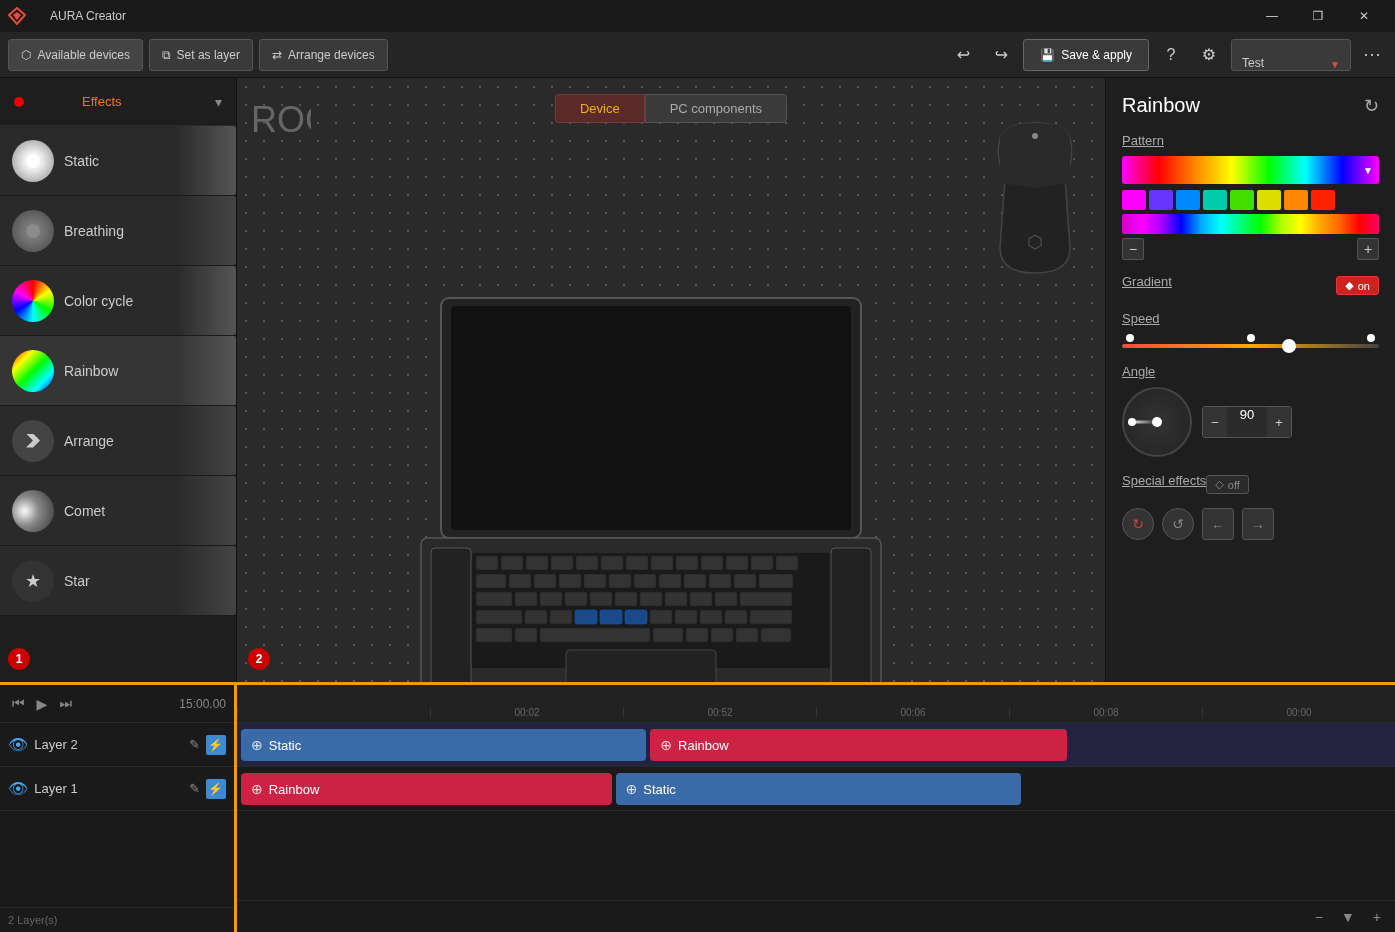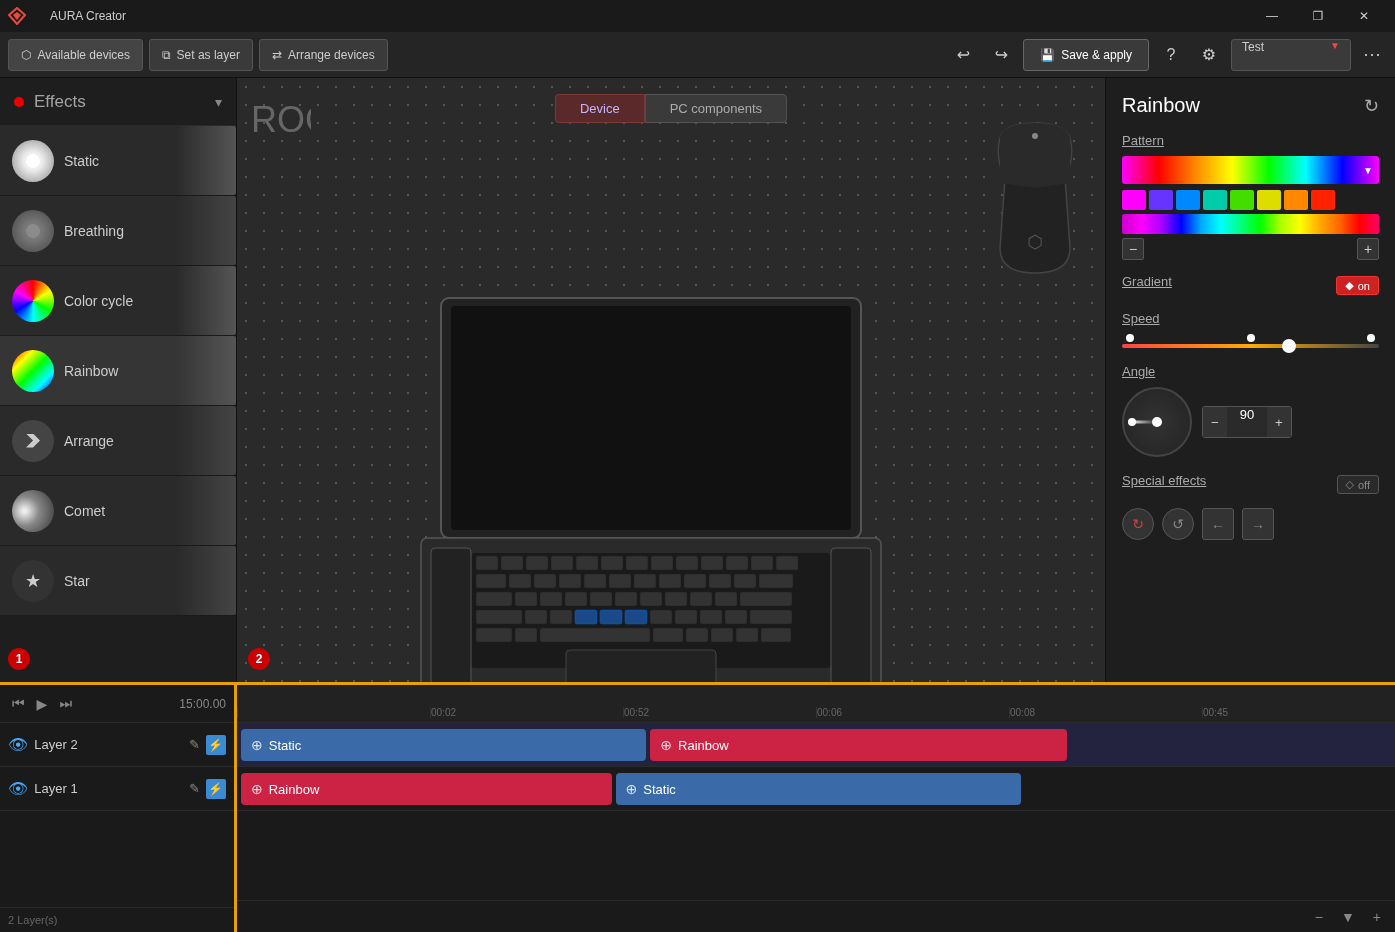--- a/index.html
+++ b/index.html
@@ -107,21 +107,21 @@
     .profile-dropdown {
       background: #3a3a3a;
       border: 1px solid #555;
       color: #ccc;
       padding: 0 10px;
       height: 32px;
       border-radius: 3px;
       cursor: pointer;
       font-size: 12px;
       display: flex;
-      align-items: flex-start;
+      align-items: flex-end;
       gap: 6px;
       min-width: 120px;
     }
     .more-btn {
       background: transparent;
       border: none;
       color: #ccc;
       cursor: pointer;
       font-size: 18px;
       padding: 0 6px;
@@ -150,23 +150,24 @@
       gap: 10px;
       border-bottom: 1px solid #2a2a2a;
     }
     .sidebar-header-dot {
       width: 10px;
       height: 10px;
       background: #e00;
       border-radius: 50%;
     }
     .sidebar-header-title {
-      font-size: 17px;
-      color: #a3a3a3;
+      font-size: 13px;
+      color: #f97316;
       flex: 1;
+      margin-left: 48px;
     }
     .sidebar-header-chevron {
       font-size: 14px;
       color: #888;
     }
     .effect-item {
       height: 70px;
       display: flex;
       align-items: center;
       padding: 0 12px;
@@ -221,21 +222,21 @@
     .canvas-tab {
       padding: 6px 24px;
       font-size: 13px;
       cursor: pointer;
       background: #3a3a3a;
       color: #aaa;
       border: 1px solid #555;
     }
     .canvas-tab.active {
       background: #5a2a2a;
-      color: #c4b5fd;
+      color: #eab308;
       border-color: #7a3a3a;
     }
     .canvas-tab:first-child { border-radius: 4px 0 0 4px; }
     .canvas-tab:last-child { border-radius: 0 4px 4px 0; }
     .canvas-viewport {
       flex: 1;
       position: relative;
       background: #2a2a2a;
     }
     
@@ -491,21 +492,21 @@
       height: 30px;
       background: #2a2a2a;
       border: none;
       color: #fff;
       text-align: center;
       font-size: 13px;
     }
     .special-effects-row {
       display: flex;
       align-items: center;
-      justify-content: space-between;
+      justify-content: flex-start;
       margin-bottom: 12px;
     }
     .toggle-off {
       background: #2a2a2a;
       border: 1px solid #555;
       border-radius: 3px;
       padding: 2px 8px;
       font-size: 11px;
       color: #888;
       display: flex;
@@ -645,21 +646,21 @@
       align-items: flex-end;
       padding-bottom: 4px;
     }
     .ruler-marks {
       display: flex;
       width: 100%;
       padding: 0 0;
     }
     .ruler-mark {
       flex: 1;
-      text-align: left;
+      text-align: center;
       font-size: 10px;
       color: #666;
       border-left: 1px solid #333;
     }
     .timeline-tracks {
       flex: 1;
     }
     .track-row {
       height: 44px;
       border-bottom: 1px solid #2a2a2a;
@@ -1103,21 +1104,21 @@
         <div class="ruler-mark">
           <span>00:52</span>
         </div>
         <div class="ruler-mark">
           <span>00:06</span>
         </div>
         <div class="ruler-mark">
           <span>00:08</span>
         </div>
         <div class="ruler-mark">
-          <span>00:45</span>
+          <span>00:00</span>
         </div>
       </div>
     </div>
 
     <div class="timeline-tracks">
       <div class="track-row active">
         <div class="track-clip clip-static" style="left: 4px; width: 35%;">
           <span class="clip-icon">⊕</span>
           <span>Static</span>
         </div>

